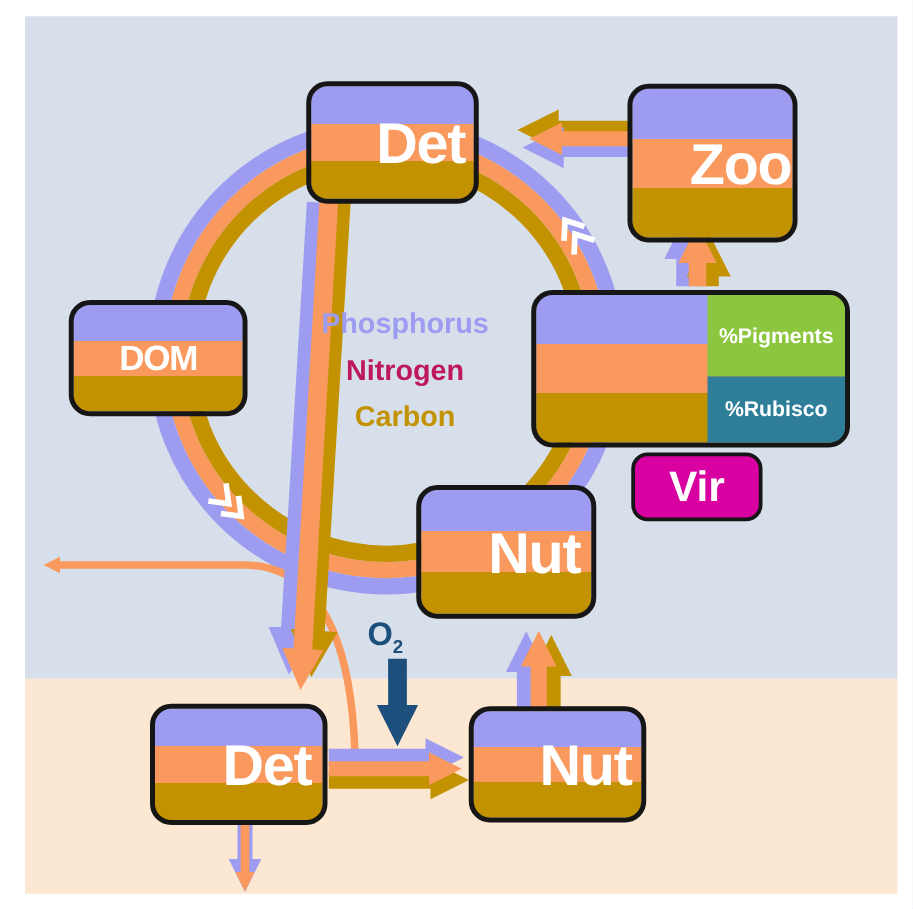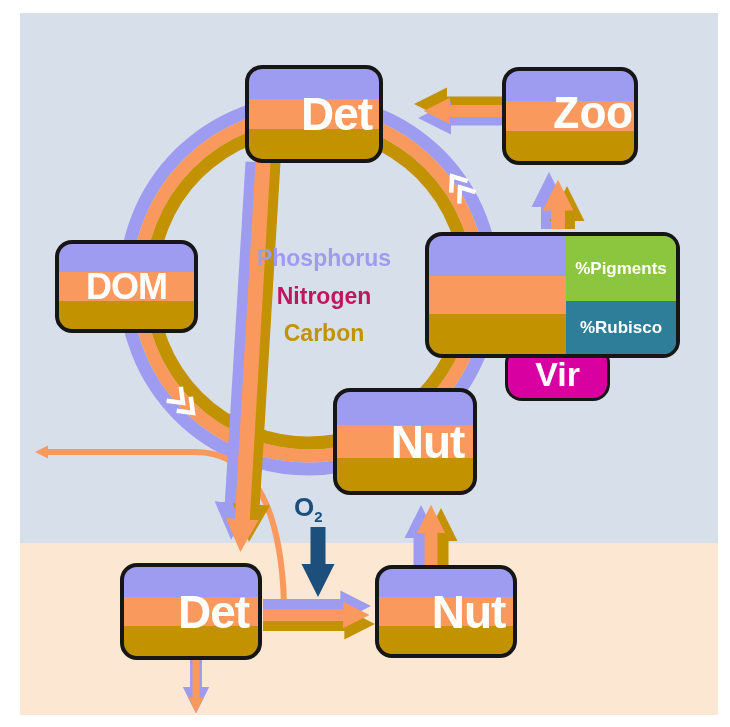--- a/index.html
+++ b/index.html
@@ -22,21 +22,21 @@
     border:4px solid #161616; border-radius:17px;
     background:linear-gradient(180deg,
       #9d9cf0 0%, #9d9cf0 33.5%,
       #f9995d 33.5%, #f9995d 66.5%,
       #c29200 66.5%, #c29200 100%);
     color:#ffffff; font-weight:bold;
     display:flex; align-items:center; justify-content:center;
     letter-spacing:-1px; line-height:1;
   }
   .fs46 { font-size:46px;padding-left:45px; }
-  .fs42 { font-size:36px;text-align:center; }
+  .fs42 { font-size:28px;text-align:center; }
 
   .box-phy { z-index:3; }
   .phy-label {
     position:absolute; left:0; top:0; width:150px; height:100%;
     display:flex; align-items:center; justify-content:center;
     font-size:78px; letter-spacing:-3px; z-index:2; white-space:nowrap;
   }
   .phy-cell {
     position:absolute; left:137px; right:0; z-index:1;
     display:flex; align-items:center; justify-content:center;
@@ -147,29 +147,29 @@
   </svg>
 
   <div class="legend">
     <div class="lg-p">Phosphorus</div>
     <div class="lg-n">Nitrogen</div>
     <div class="lg-c">Carbon</div>
   </div>
 
   <div class="o2-label"><span>O</span><sub>2</sub></div>
 
-  <div class="box box-vir" style="left:505px; top:346px; width:105px; height:55px;border-radius:17px;">
+  <div class="box box-vir" style="left:505px; top:362px; width:105px; height:55px;">
     <span>Vir</span>
   </div>
 
   <div class="box fs46" style="left:245px; top:65px; width:138px; height:98px;">
     <span>Det</span>
   </div>
 
-  <div class="box fs46" style="left:502px; top:67px; width:136px; height:98px;font-family:Liberation Mono, monospace;">
+  <div class="box fs46" style="left:502px; top:67px; width:136px; height:127px;">
     <span>Zoo</span>
   </div>
 
   <div class="box fs42" style="left:55px; top:240px; width:143px; height:93px;">
     <span>DOM</span>
   </div>
 
   <div class="box box-phy" style="left:425px; top:232px; width:255px; height:126px;">
     <div class="phy-cell phy-cell-teal">
       <span>%Rubisco</span>

